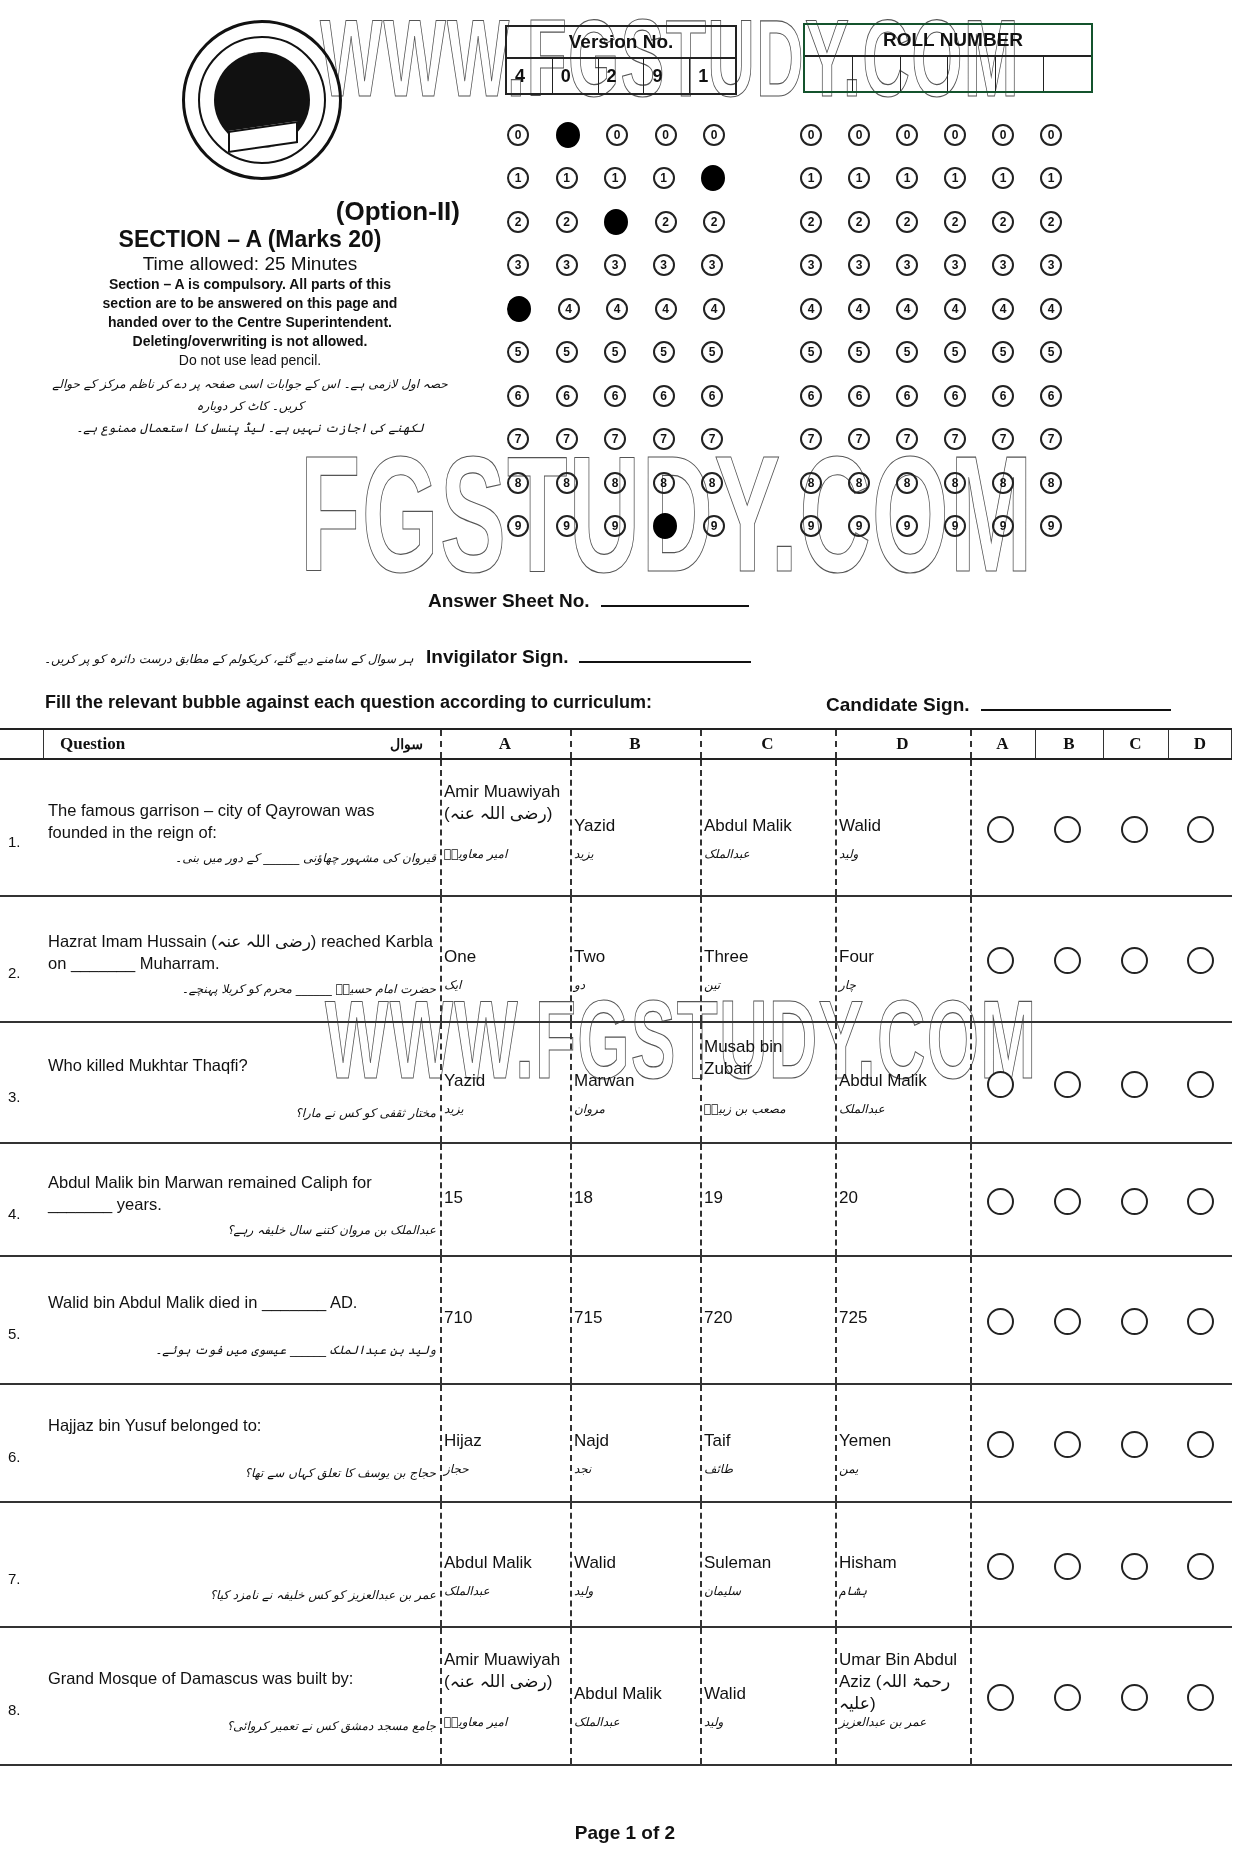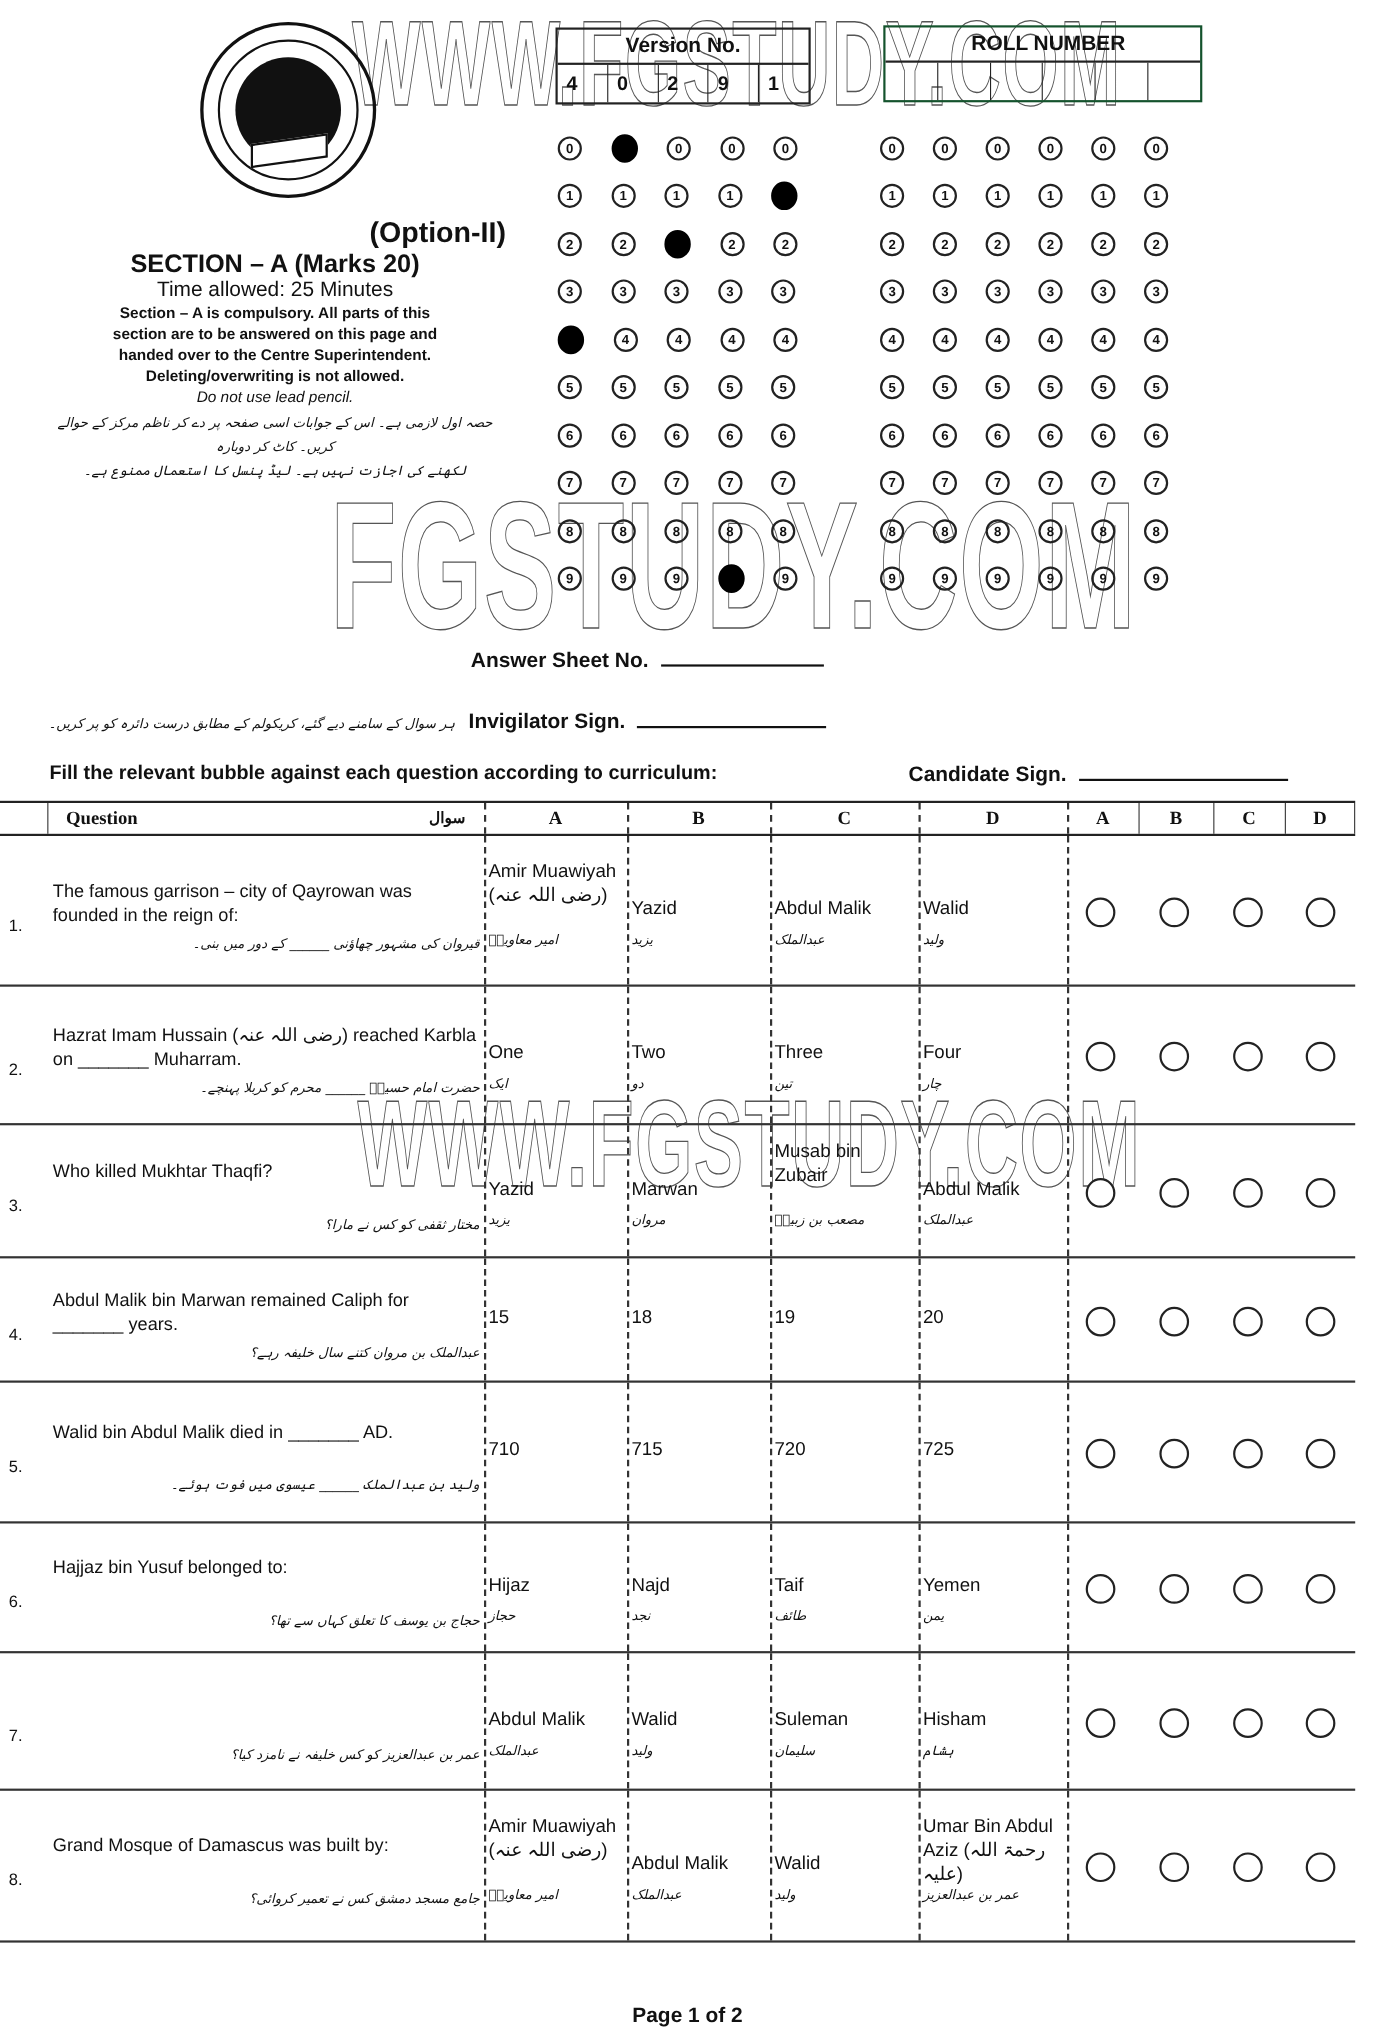--- a/index.html
+++ b/index.html
@@ -23,21 +23,21 @@
           background: #fff; border: 2px solid #111; transform: skewY(-8deg); }
 
   
   .title-block { left: 40px; top: 198px; width: 420px; text-align: center; }
   .t1 { font-size: 27px; font-weight: bold; line-height: 32px; }
   .t2 { font-size: 26px; font-weight: bold; line-height: 27px; text-align: right; }
   .t3 { font-size: 18px; font-weight: bold; line-height: 24px; }
   .t4 { font-size: 23px; font-weight: bold; line-height: 28px; }
   .t5 { font-size: 19px; line-height: 22px; }
   .t6 { font-size: 14px; font-weight: bold; line-height: 19px; }
-  .t7 { font-size: 14px; font-style: italic; line-height: 18px; }
+  .t7 { font-size: 14px; line-height: 18px; }
   .urdu { font-family: "DejaVu Sans", sans-serif; direction: rtl; }
   .t8 { font-size: 12px; line-height: 22px; font-style: italic; margin-top: 4px; }
 
   
   .vbox { left: 505px; top: 25px; width: 232px; height: 70px; border: 2px solid #222; }
   .vbox .hdr, .rbox .hdr { height: 32px; border-bottom: 2px solid #222; font-weight: bold;
         font-size: 19px; display: flex; align-items: center; justify-content: center; }
   .vbox .cells, .rbox .cells { display: flex; height: 34px; }
   .vbox .cell, .rbox .cell { flex: 1; border-right: 1.5px solid #222; font-weight: bold; font-size: 18px;
         display: flex; align-items: center; padding-left: 8px; }

